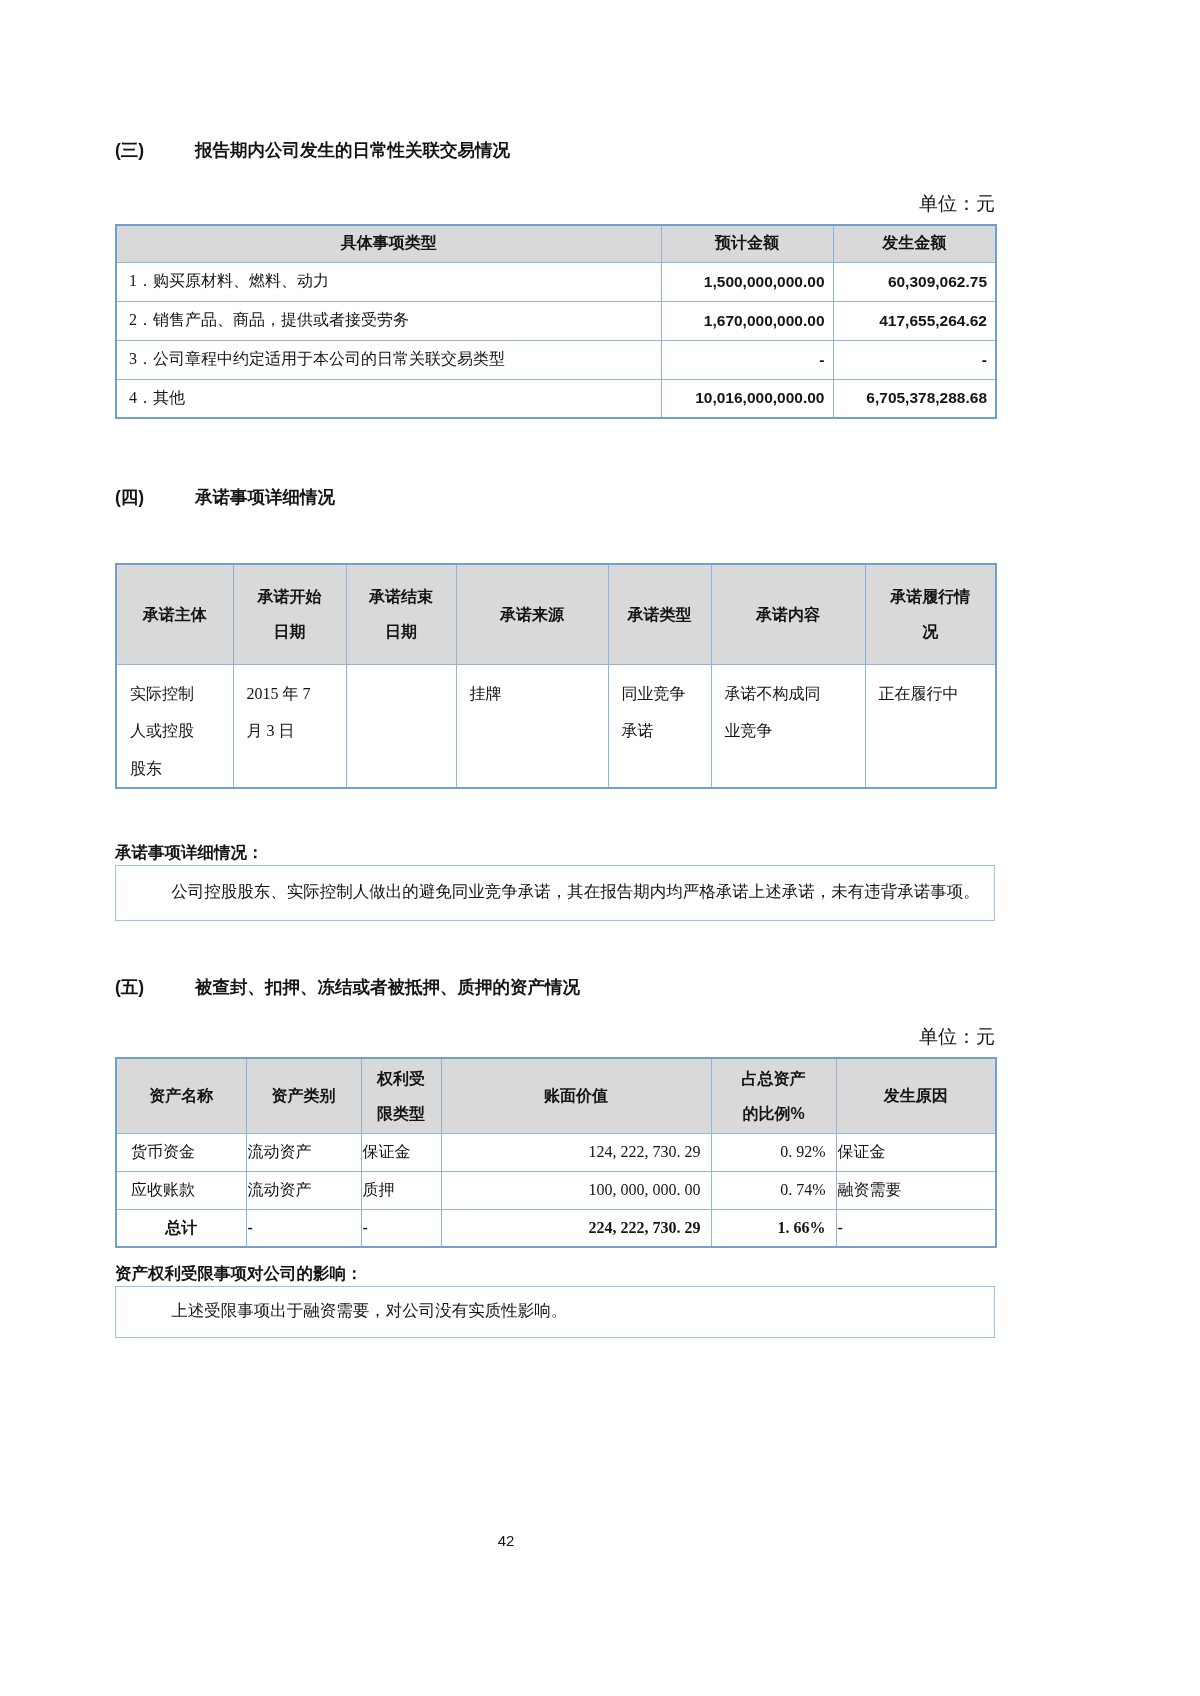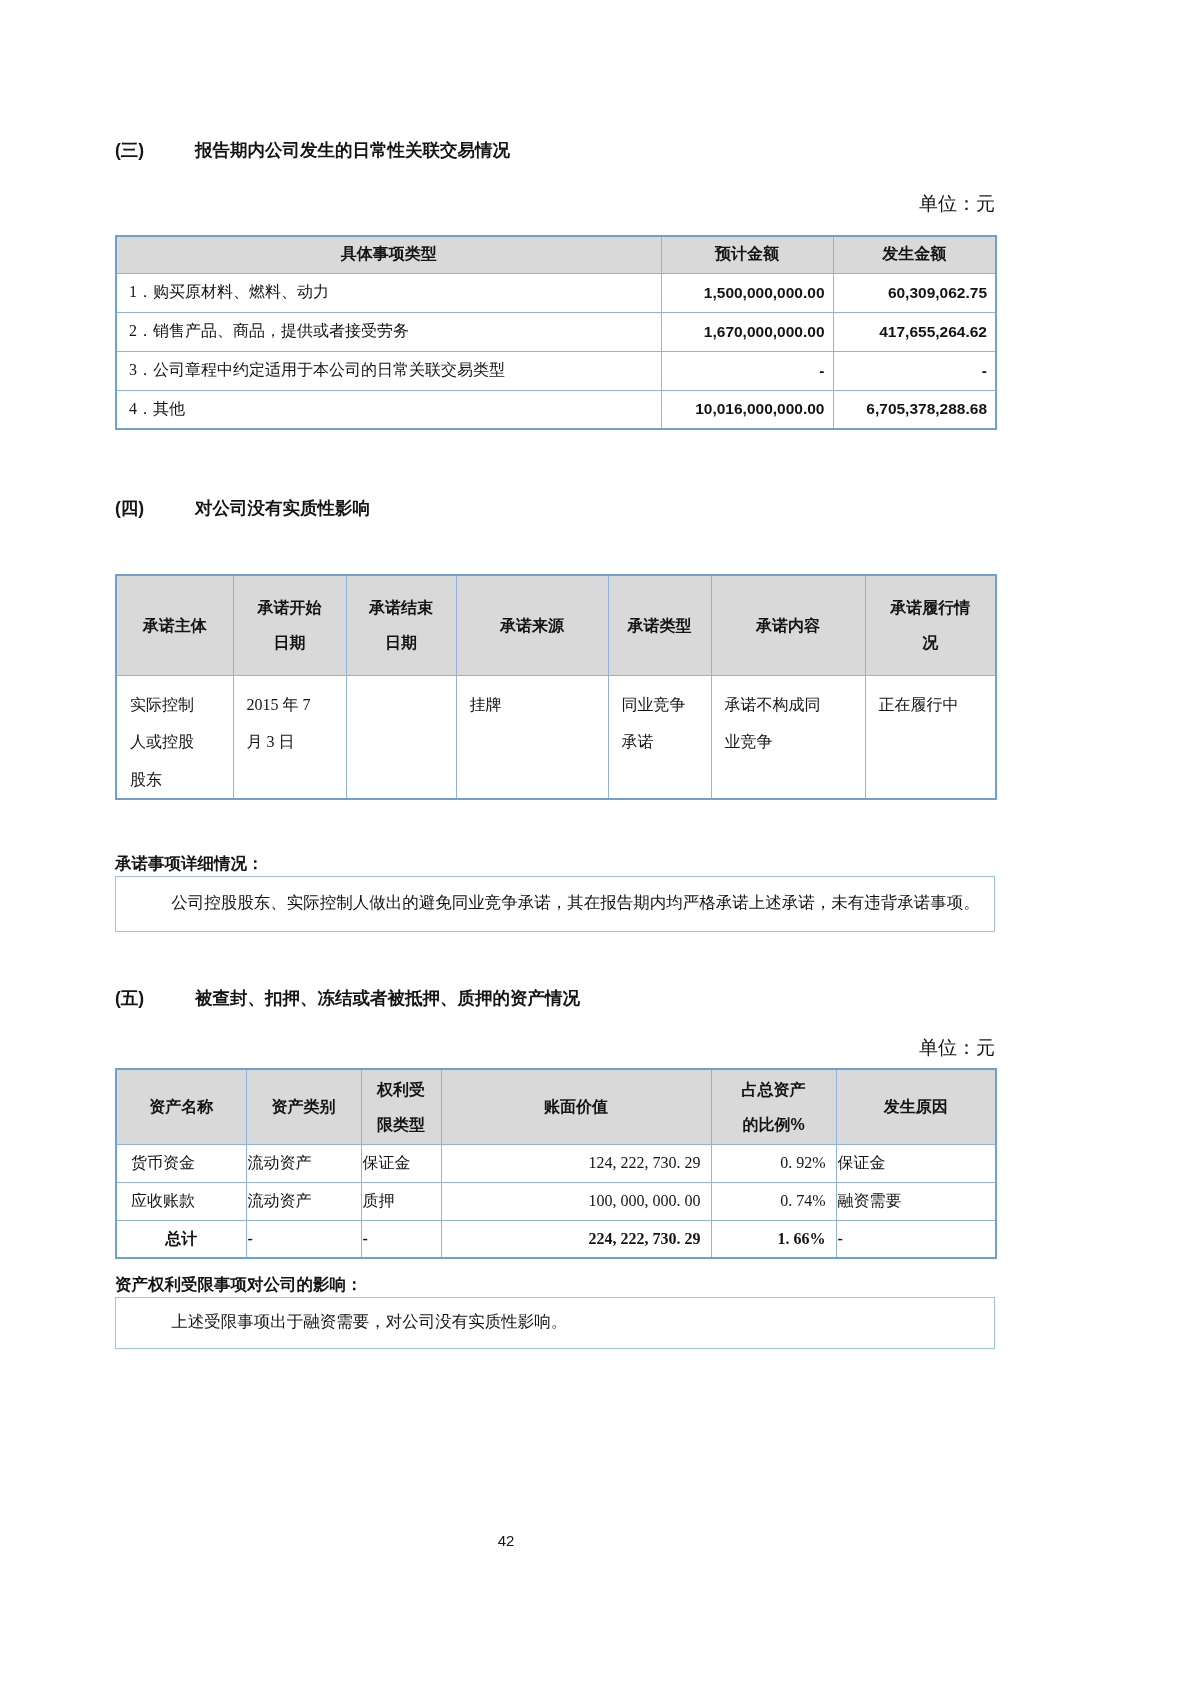--- a/index.html
+++ b/index.html
@@ -37,21 +37,21 @@
     border:1px solid var(--grid-line);
     overflow:hidden;
   }
   th{
     background:var(--header-fill);
     font-family:"Liberation Sans","DejaVu Sans",sans-serif;
     font-weight:bold;font-size:16px;text-align:center;vertical-align:middle;
   }
 
   
-  .t1{margin-top:19px;}
+  .t1{margin-top:8px;}
   .t1 th{height:37px;}
   .t1 td{height:39px;font-size:16px;}
   .t1 td.item{text-align:left;padding-left:12px;}
   .t1 td.num{
     text-align:right;padding-right:8px;
     font-family:"Liberation Sans","DejaVu Sans",sans-serif;
     font-weight:bold;font-size:15.5px;
   }
 
   
@@ -141,21 +141,21 @@
       <tr>
         <td class="item">4．其他</td>
         <td class="num">10,016,000,000.00</td>
         <td class="num">6,705,378,288.68</td>
       </tr>
     </tbody>
   </table>
 
   <div class="section-heading s4-heading">
     <span class="sec-label">(四)</span>
-    <span class="sec-title">对公司没有实质性影响</span>
+    <span class="sec-title">承诺事项详细情况</span>
   </div>
 
   <table class="t2">
     <colgroup>
       <col style="width:117px">
         <col style="width:113px">
         <col style="width:110px">
       <col style="width:152px">
         <col style="width:103px">
         <col style="width:154px">

